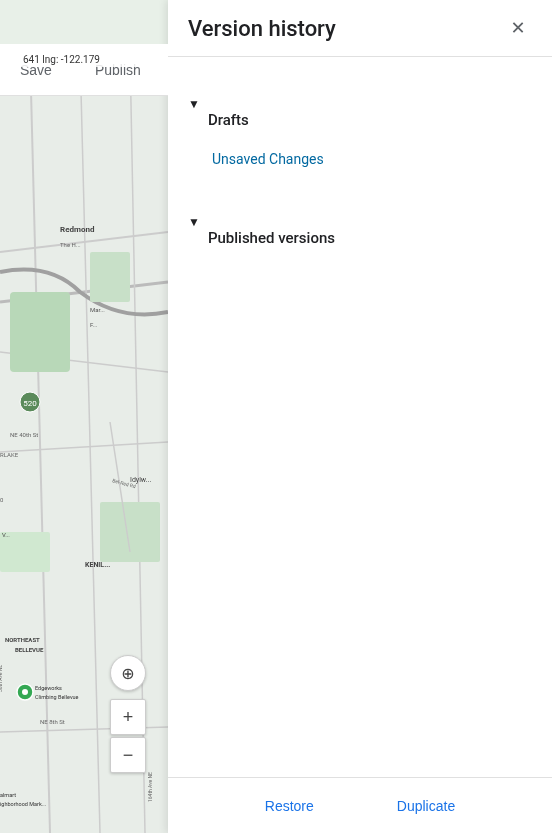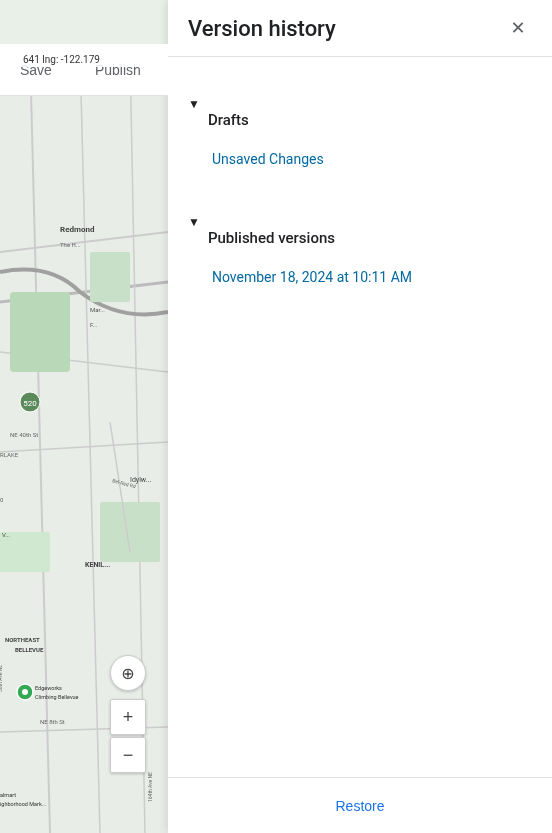--- a/index.html
+++ b/index.html
@@ -318,21 +318,19 @@
     <div class="version-item">
       <span>Unsaved Changes</span>
     </div>
 
 
     <div class="section-header" style="margin-top:8px;">
       <span class="section-arrow">▼</span>
       <span class="section-title">Published versions</span>
     </div>
 
-    <div class="version-item">
-      <span>November 18, 2024 at 10:11 AM</span>
-    </div>
   </div>
 
   <div class="panel-footer">
     <button class="footer-btn">Restore</button>
+    <button class="footer-btn">Duplicate</button>
   </div>
 </div>
 
 </body></html>

